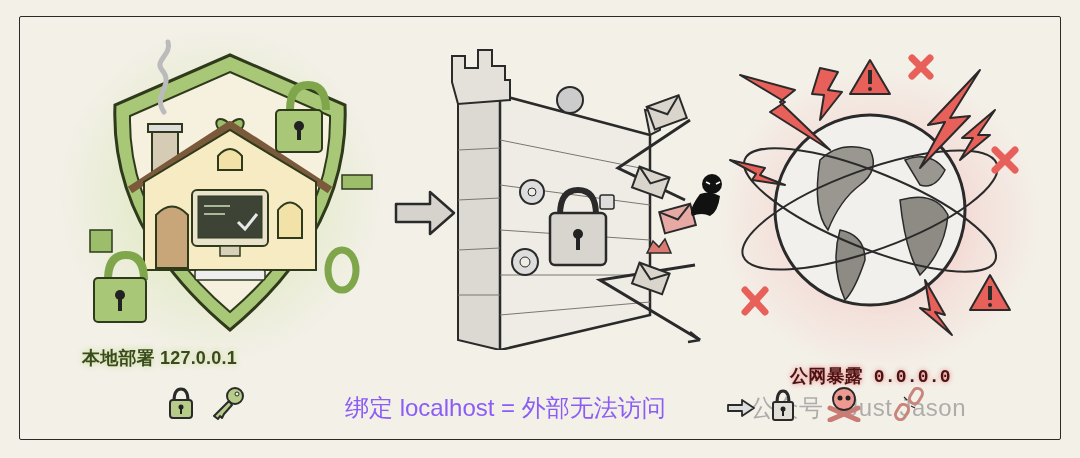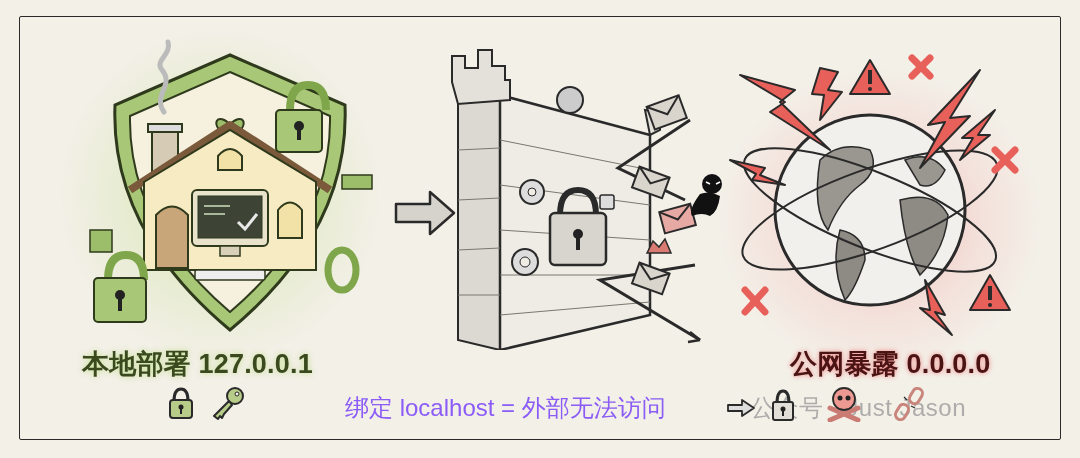--- a/index.html
+++ b/index.html
@@ -1,23 +1,23 @@
 <!DOCTYPE html>
 <html><head>
 <meta charset="utf-8">
 <style>
   html,body{margin:0;padding:0;}
   body{width:1080px;height:458px;background:#f3f0e8;position:relative;overflow:hidden;font-family:"Liberation Sans","DejaVu Sans",sans-serif;}
   .frame{position:absolute;left:19px;top:16px;width:1042px;height:424px;border:1.5px solid #2a2a2a;border-radius:2px;box-sizing:border-box;}
   .glow-green{position:absolute;left:60px;top:30px;width:320px;height:330px;border-radius:50%;background:radial-gradient(ellipse at center,rgba(190,220,130,0.55) 0%,rgba(200,225,150,0.25) 45%,rgba(243,240,232,0) 72%);}
   .glow-red{position:absolute;left:720px;top:70px;width:320px;height:300px;border-radius:50%;background:radial-gradient(ellipse at center,rgba(240,140,140,0.55) 0%,rgba(245,180,180,0.25) 45%,rgba(243,240,232,0) 72%);}
   svg{position:absolute;}
-  .title{position:absolute;font-weight:bold;font-size:27px;letter-spacing:0.2px;}
+  .title{position:absolute;font-weight:bold;font-size:18px;letter-spacing:0.2px;}
   .title-left{left:82px;top:346px;color:#3a4a1e;text-shadow:0 0 6px rgba(190,220,130,0.9);}
-  .title-right{left:790px;top:346px;color:#4a1414;text-shadow:0 0 5px rgba(240,120,120,0.9);}
+  .title-right{left:790px;top:364px;color:#4a1414;text-shadow:0 0 5px rgba(240,120,120,0.9);font-family:Liberation Mono, monospace;}
   .caption{position:absolute;left:345px;top:392px;font-size:24px;color:#8b5cf6;}
   .watermark{position:absolute;left:750px;top:392px;font-size:24px;color:rgba(150,150,150,0.75);letter-spacing:0.5px;}
 </style>
 </head>
 <body>
 
 <div class="frame"></div>
 <div class="glow-green"></div>
 <div class="glow-red"></div>
 

